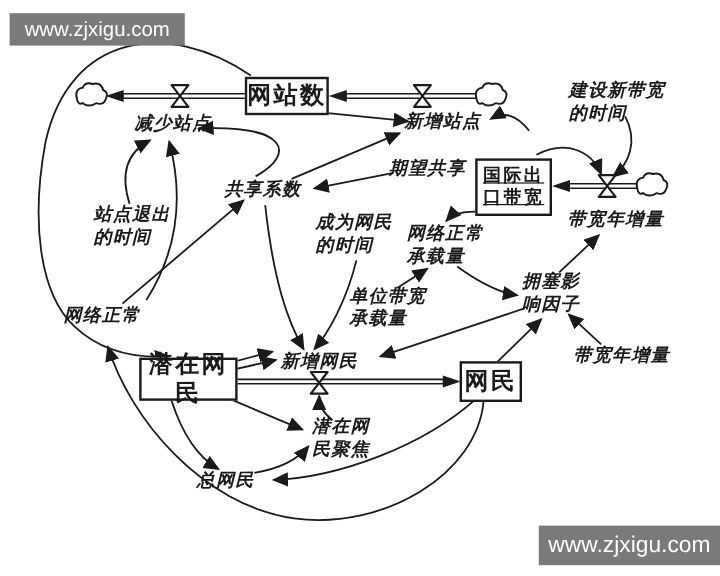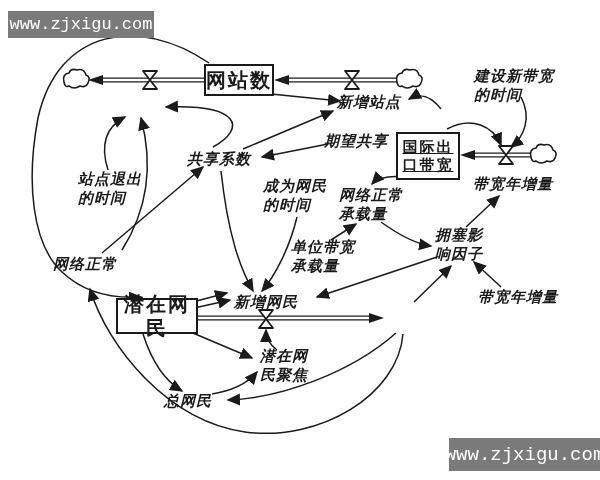--- a/index.html
+++ b/index.html
@@ -6,21 +6,21 @@
   body{width:600px;height:480px;position:relative;background:#ffffff;overflow:hidden;
        font-family:"Liberation Serif","DejaVu Serif",serif;}
   .canvas{position:absolute;inset:0;}
   svg.layer{position:absolute;left:0;top:0;}
   .node{position:absolute;transform:translate(-50%,-50%);white-space:pre-line;text-align:left;
         font-weight:bold;font-size:15px;line-height:1.25;letter-spacing:1px;color:#1a1a1a;font-style:italic;}
   .stock{position:absolute;transform:translate(-50%,-50%);display:flex;align-items:center;justify-content:center;
          background:#ffffff;border:2px solid #1a1a1a;font-weight:bold;font-size:20px;line-height:1.2;
          letter-spacing:2px;color:#1a1a1a;white-space:pre-line;text-align:center;}
   .watermark{position:absolute;display:flex;align-items:center;justify-content:center;
-             background:#7a7a7a;color:#ffffff;font-family:Liberation Mono, monospace;}
+             background:#7a7a7a;color:#ffffff;font-family:Liberation Sans, sans-serif;}
   .wm-top{left:8px;top:11px;width:146px;height:27px;font-size:17px;}
   .wm-bottom{left:449px;top:438px;width:151px;height:33px;font-size:19px;}
 </style>
 </head>
 <body>
 
 <div class="canvas">
 
   <svg class="layer" width="600" height="480" viewBox="0 0 600 480">
     <defs>
@@ -92,21 +92,23 @@
     <use href="#valve" x="150" y="80"></use>
     <use href="#valve" x="352" y="80"></use>
     <use href="#valve" x="506" y="155"></use>
     <use href="#valve" x="266" y="319"></use>
   </svg>
 
   <div class="stock" style="left:239px;top:80px;width:66px;height:28px;">网站数</div>
   <div class="stock" style="left:428px;top:156px;width:60px;height:44px;font-size:15px;text-decoration:underline;">国际出
 口带宽</div>
   <div class="stock" style="left:140px;top:316px;width:78px;height:32px;margin-left:17px;">潜在网民</div>
+  <div class="stock" style="left:409px;top:318px;width:48px;height:30px;">网民</div>
 
+  <div class="node" style="left:144px;top:104px;">减少站点</div>
   <div class="node" style="left:369px;top:102px;">新增站点</div>
   <div class="node" style="left:513px;top:184px;">带宽年增量</div>
   <div class="node" style="left:266px;top:302px;">新增网民</div>
 
   <div class="node" style="left:516px;top:86px;">建设新带宽的时间</div>
   <div class="node" style="left:356px;top:141px;">期望共享</div>
   <div class="node" style="left:219px;top:159px;">共享系数</div>
   <div class="node" style="left:110px;top:189px;">站点退出
 的时间</div>
   <div class="node" style="left:295px;top:196px;">成为网民

